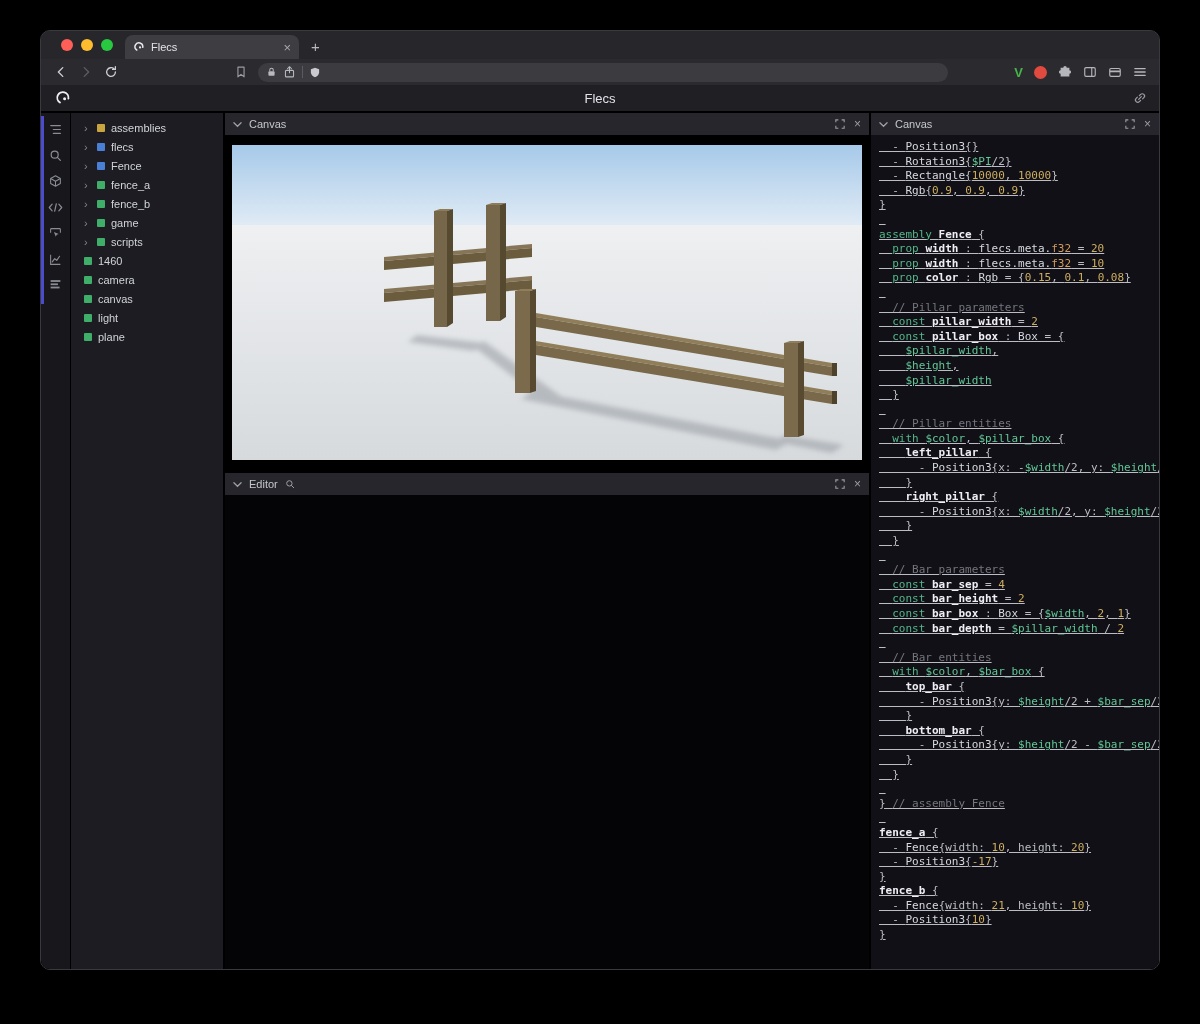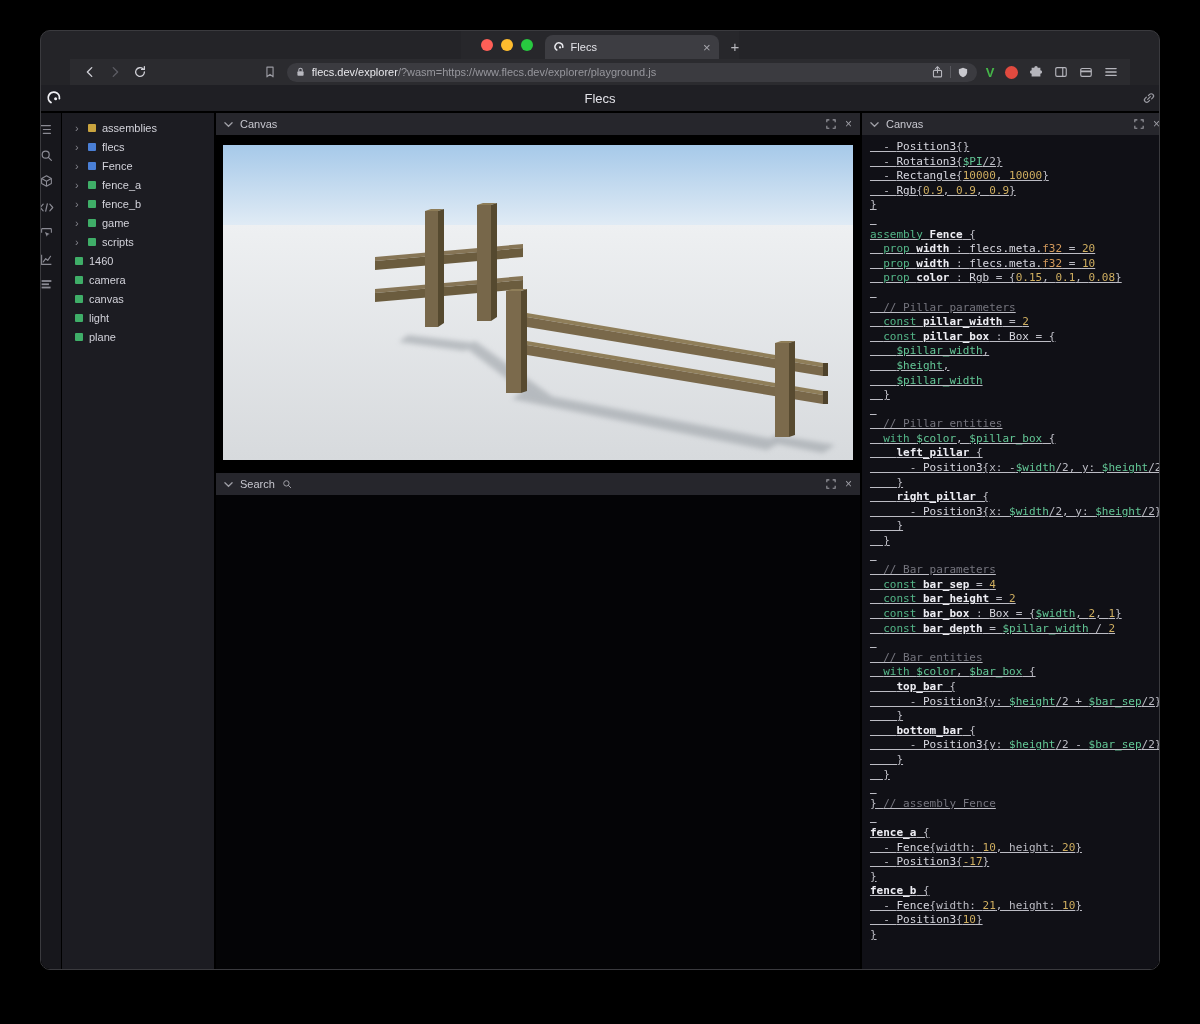--- a/index.html
+++ b/index.html
@@ -1,21 +1,21 @@
 <!DOCTYPE html>
 <html><head>
 <meta charset="utf-8">
 <style>
   * { margin:0; padding:0; box-sizing:border-box; }
   html,body { width:1200px; height:1024px; background:#000; overflow:hidden;
               font-family:"Liberation Sans", sans-serif; }
 
   .window { position:absolute; left:40px; top:30px; width:1120px; height:940px;
             background:#242428; border-radius:10px; overflow:hidden;
-            display:flex; flex-direction:column; border:1px solid #3a3a3e;align-items:center; }
+            display:flex; flex-direction:column; border:1px solid #3a3a3e; }
 
   
   .titlebar { height:28px; background:#27272b; display:flex; align-items:flex-end; flex:0 0 auto; }
   .lights { display:flex; gap:8px; margin:0 0 8px 20px; }
   .light { width:12px; height:12px; border-radius:50%; }
   .l-red{background:#ff5f57}.l-yellow{background:#febc2e}.l-green{background:#28c840}
   .tab { margin-left:12px; height:24px; width:174px; background:#3d3d42;
          border-radius:8px 8px 0 0; display:flex; align-items:center; padding:0 8px; gap:6px; }
   .tab-title { font-size:11px; color:#e3e3e8; flex:1; }
   .tab-close { color:#a8a8ae; font-size:13px; line-height:1; cursor:default; }
@@ -125,21 +125,20 @@
           <path d="M4.5 2.5 h7 v11 l-3.5-2.8 -3.5 2.8 z" stroke="#9a9aa2" stroke-width="1.3" fill="none" stroke-linejoin="round"></path>
         </svg>
     </span>
     <div class="urlbar">
       <span>
         <svg width="11" height="12" viewBox="0 0 16 16">
             <rect x="3.5" y="7" width="9" height="6.5" rx="1.2" fill="#b9b9c0"></rect>
             <path d="M5.5 7 V5 a2.5 2.5 0 0 1 5 0 v2" stroke="#b9b9c0" stroke-width="1.5" fill="none"></path>
           </svg>
       </span>
-      <span class="url-text"><span class="url-main">flecs.dev/explorer</span><span class="url-rest">/?wasm=https://www.flecs.dev/explorer/playground.js</span></span>
       <span>
         <svg width="13" height="14" viewBox="0 0 16 16">
             <rect x="3" y="6" width="10" height="8" rx="1.2" stroke="#b9b9c0" stroke-width="1.3" fill="none"></rect>
             <path d="M8 1.5 V9 M5.5 4 L8 1.5 10.5 4" stroke="#b9b9c0" stroke-width="1.3" fill="none" stroke-linecap="round" stroke-linejoin="round"></path>
           </svg>
       </span>
       <span class="url-divider"></span>
       <span>
         <svg width="12" height="13" viewBox="0 0 16 16">
             <path d="M8 1.5 l5.5 2 v4 c0 3.4-2.8 5.6-5.5 6.8 C5.3 13.1 2.5 10.9 2.5 7.5 v-4 z" fill="#c9c9cf"></path>
@@ -386,21 +385,21 @@
             <polygon points="566,198 572,196 572,290 566,292" fill="#574a30"></polygon>
           </svg>
         </div>
 
         <div class="phead search-head">
           <span>
             <svg width="9" height="7" viewBox="0 0 10 7">
                 <path d="M1 1.5 L5 5.5 9 1.5" stroke="#9d9da4" stroke-width="1.4" fill="none" stroke-linecap="round"></path>
               </svg>
           </span>
-          <span class="phead-title">Search</span>
+          <span class="phead-title">Editor</span>
           <span>
             <svg width="10" height="10" viewBox="0 0 16 16">
                 <circle cx="7" cy="7" r="4.3" stroke="#9d9da4" stroke-width="1.6" fill="none"></circle>
                 <line x1="10.3" y1="10.3" x2="14" y2="14" stroke="#9d9da4" stroke-width="1.6" stroke-linecap="round"></line>
               </svg>
           </span>
           <span class="phead-right">
             <span>
               <svg width="10" height="10" viewBox="0 0 12 12">
                   <g stroke="#9d9da4" stroke-width="1.3" fill="none">

